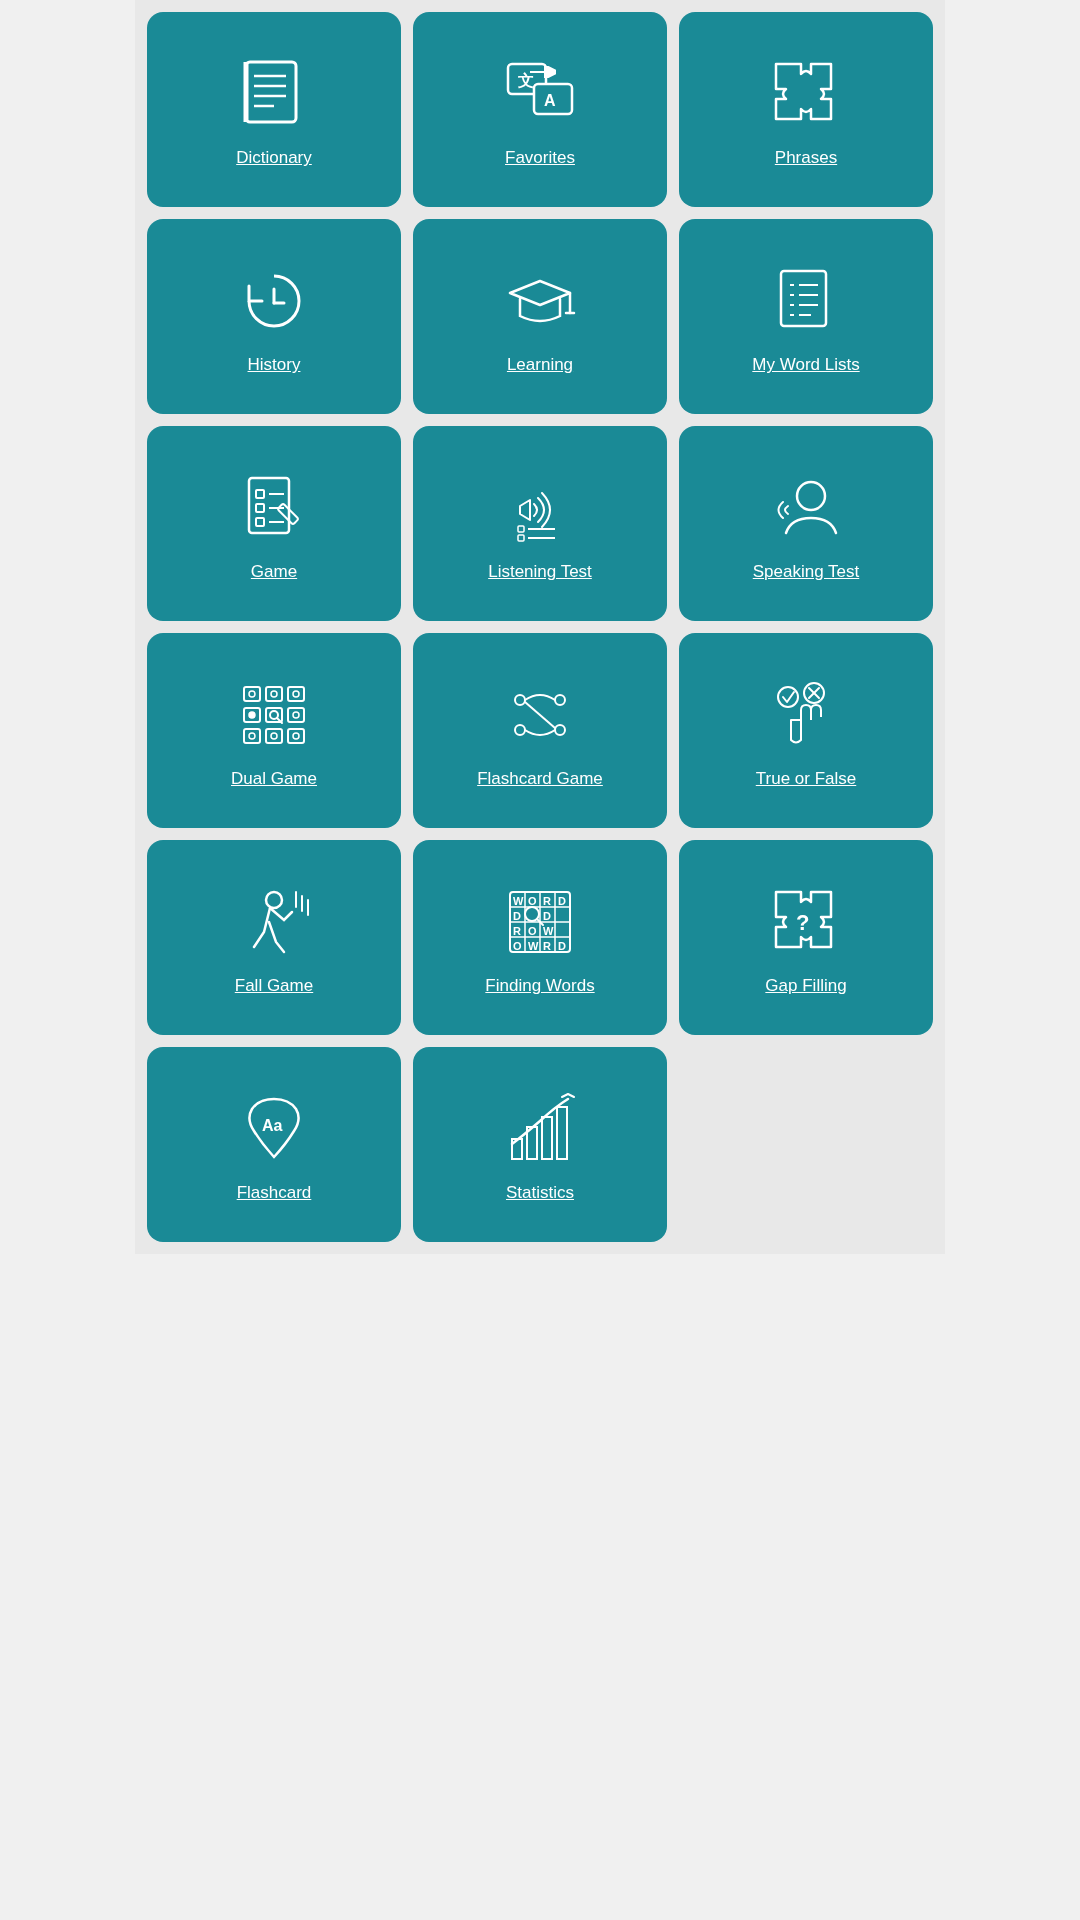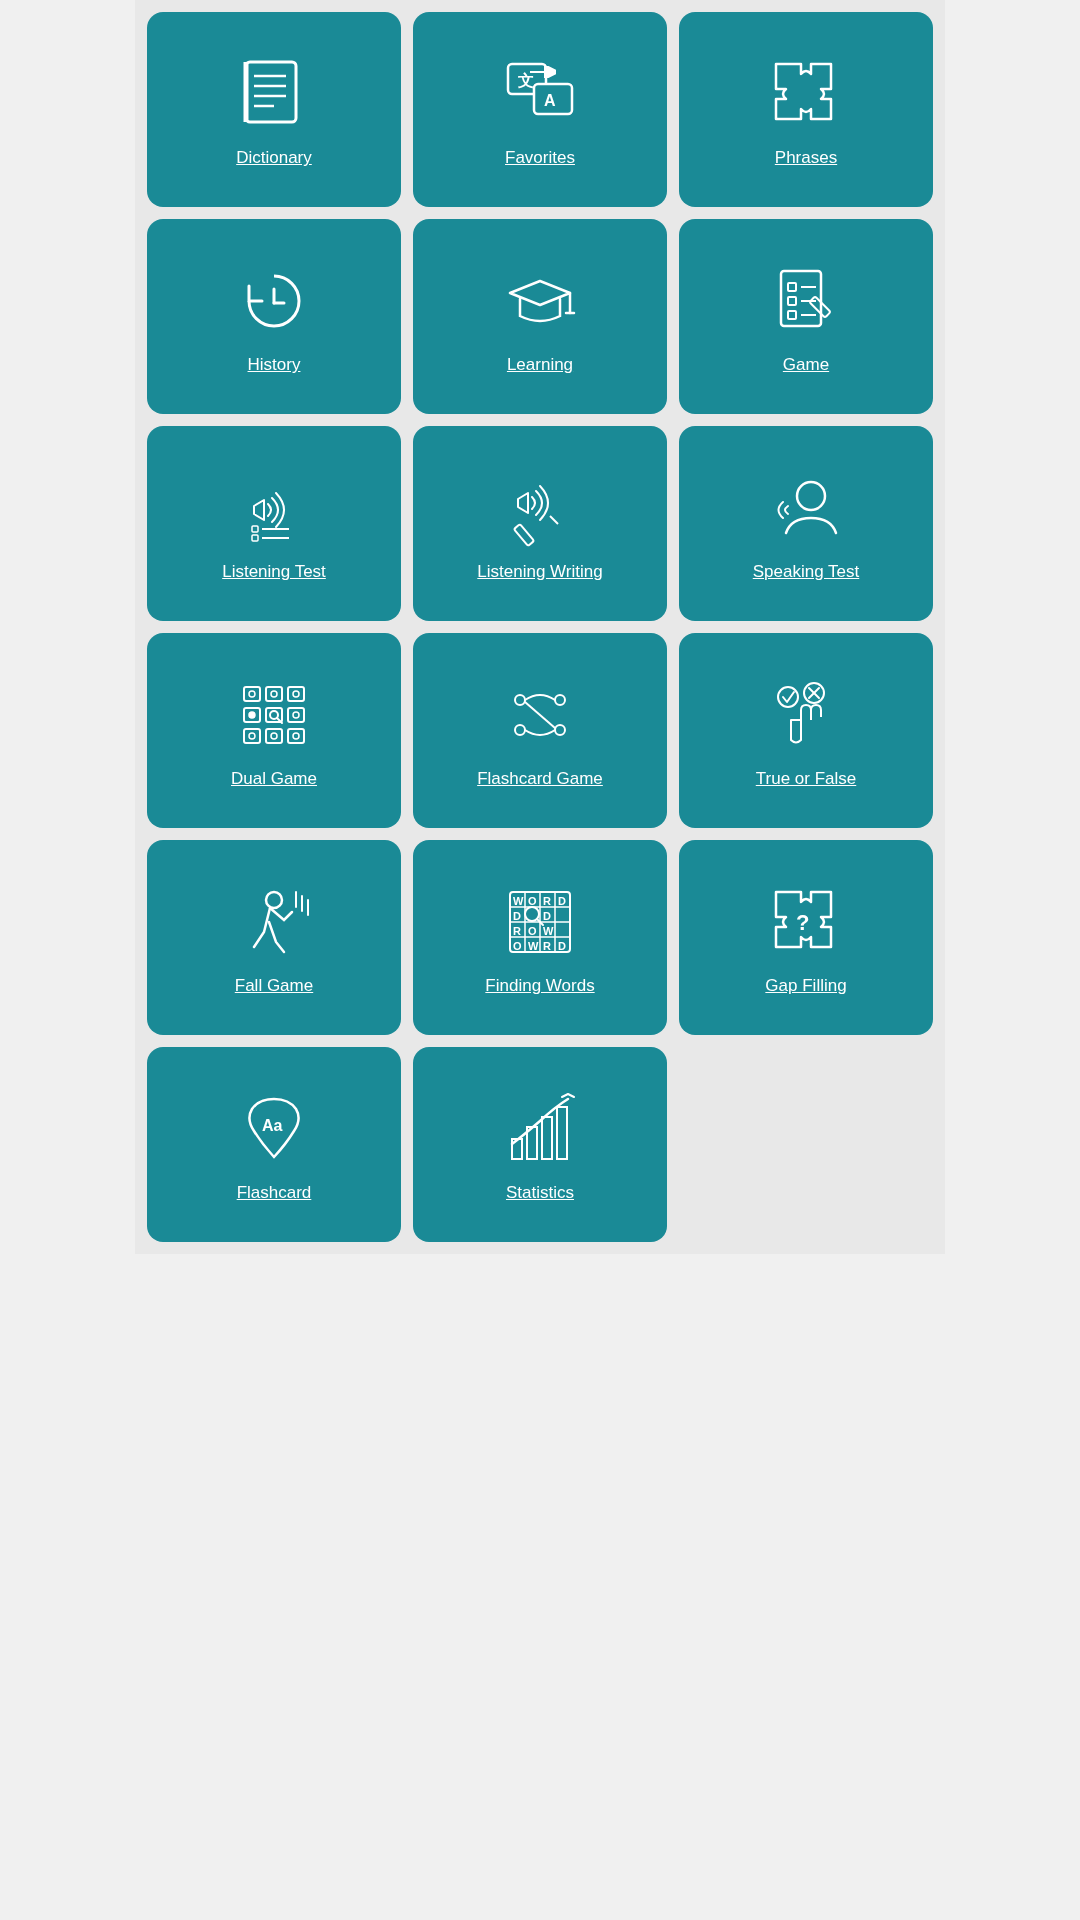--- a/index.html
+++ b/index.html
@@ -119,20 +119,36 @@
       <svg viewBox="0 0 80 80">
         <path d="M40 20 L70 32 L40 44 L10 32 Z" stroke="white" stroke-width="2.5" stroke-linejoin="round"></path>
         <path d="M20 38 L20 55 Q40 65 60 55 L60 38" stroke="white" stroke-width="2.5" fill="none" stroke-linecap="round"></path>
         <line x1="70" y1="32" x2="70" y2="52" stroke="white" stroke-width="2.5" stroke-linecap="round"></line>
         <line x1="66" y1="52" x2="74" y2="52" stroke="white" stroke-width="2.5" stroke-linecap="round"></line>
       </svg>
     </div>
     <span class="tile-label">Learning</span>
   </div>
 
+  <div class="tile">
+    <div class="tile-icon">
+      <svg viewBox="0 0 80 80">
+        <rect x="15" y="10" width="45" height="55" rx="3" stroke="white" stroke-width="2.5"></rect>
+        <line x1="24" y1="24" x2="28" y2="24" stroke="white" stroke-width="2"></line>
+        <line x1="24" y1="34" x2="28" y2="34" stroke="white" stroke-width="2"></line>
+        <line x1="24" y1="44" x2="28" y2="44" stroke="white" stroke-width="2"></line>
+        <line x1="24" y1="54" x2="28" y2="54" stroke="white" stroke-width="2"></line>
+        <line x1="33" y1="24" x2="52" y2="24" stroke="white" stroke-width="2"></line>
+        <line x1="33" y1="34" x2="52" y2="34" stroke="white" stroke-width="2"></line>
+        <line x1="33" y1="44" x2="52" y2="44" stroke="white" stroke-width="2"></line>
+        <line x1="33" y1="54" x2="45" y2="54" stroke="white" stroke-width="2"></line>
+      </svg>
+    </div>
+    <span class="tile-label">My Word Lists</span>
+  </div>
 
   <div class="tile">
     <div class="tile-icon">
       <svg viewBox="0 0 80 80">
         <rect x="15" y="10" width="40" height="55" rx="3" stroke="white" stroke-width="2.5"></rect>
         <rect x="22" y="22" width="8" height="8" rx="1" stroke="white" stroke-width="2"></rect>
         <line x1="35" y1="26" x2="50" y2="26" stroke="white" stroke-width="2"></line>
         <rect x="22" y="36" width="8" height="8" rx="1" stroke="white" stroke-width="2"></rect>
         <line x1="35" y1="40" x2="50" y2="40" stroke="white" stroke-width="2"></line>
         <rect x="22" y="50" width="8" height="8" rx="1" stroke="white" stroke-width="2"></rect>
@@ -157,34 +173,20 @@
 
         <rect x="18" y="58" width="6" height="6" rx="1" stroke="white" stroke-width="1.5"></rect>
         <line x1="28" y1="61" x2="55" y2="61" stroke="white" stroke-width="2"></line>
         <rect x="18" y="67" width="6" height="6" rx="1" stroke="white" stroke-width="1.5"></rect>
         <line x1="28" y1="70" x2="55" y2="70" stroke="white" stroke-width="2"></line>
       </svg>
     </div>
     <span class="tile-label">Listening Test</span>
   </div>
 
-  <div class="tile">
-    <div class="tile-icon">
-      <svg viewBox="0 0 80 80">
-        <path d="M28 25 L18 31 L18 39 L28 45 L28 25Z" stroke="white" stroke-width="2" stroke-linejoin="round"></path>
-        <path d="M32 29 Q38 35 32 41" stroke="white" stroke-width="2" fill="none" stroke-linecap="round"></path>
-        <path d="M36 23 Q48 35 36 47" stroke="white" stroke-width="2" fill="none" stroke-linecap="round"></path>
-        <path d="M40 18 Q56 35 40 52" stroke="white" stroke-width="2" fill="none" stroke-linecap="round"></path>
-
-        <rect x="20" y="56" width="8" height="22" rx="2" transform="rotate(-40 24 67)" stroke="white" stroke-width="2"></rect>
-        <line x1="50" y1="48" x2="58" y2="56" stroke="white" stroke-width="2"></line>
-      </svg>
-    </div>
-    <span class="tile-label">Listening Writing</span>
-  </div>
 
   <div class="tile">
     <div class="tile-icon">
       <svg viewBox="0 0 80 80">
 
         <circle cx="45" cy="28" r="14" stroke="white" stroke-width="2.5" fill="none"></circle>
         <path d="M20 65 Q25 50 45 50 Q65 50 70 65" stroke="white" stroke-width="2.5" fill="none" stroke-linecap="round"></path>
 
         <path d="M22 38 Q16 42 22 46" stroke="white" stroke-width="2" fill="none" stroke-linecap="round"></path>
         <path d="M17 34 Q8 42 17 50" stroke="white" stroke-width="2" fill="none" stroke-linecap="round"></path>

